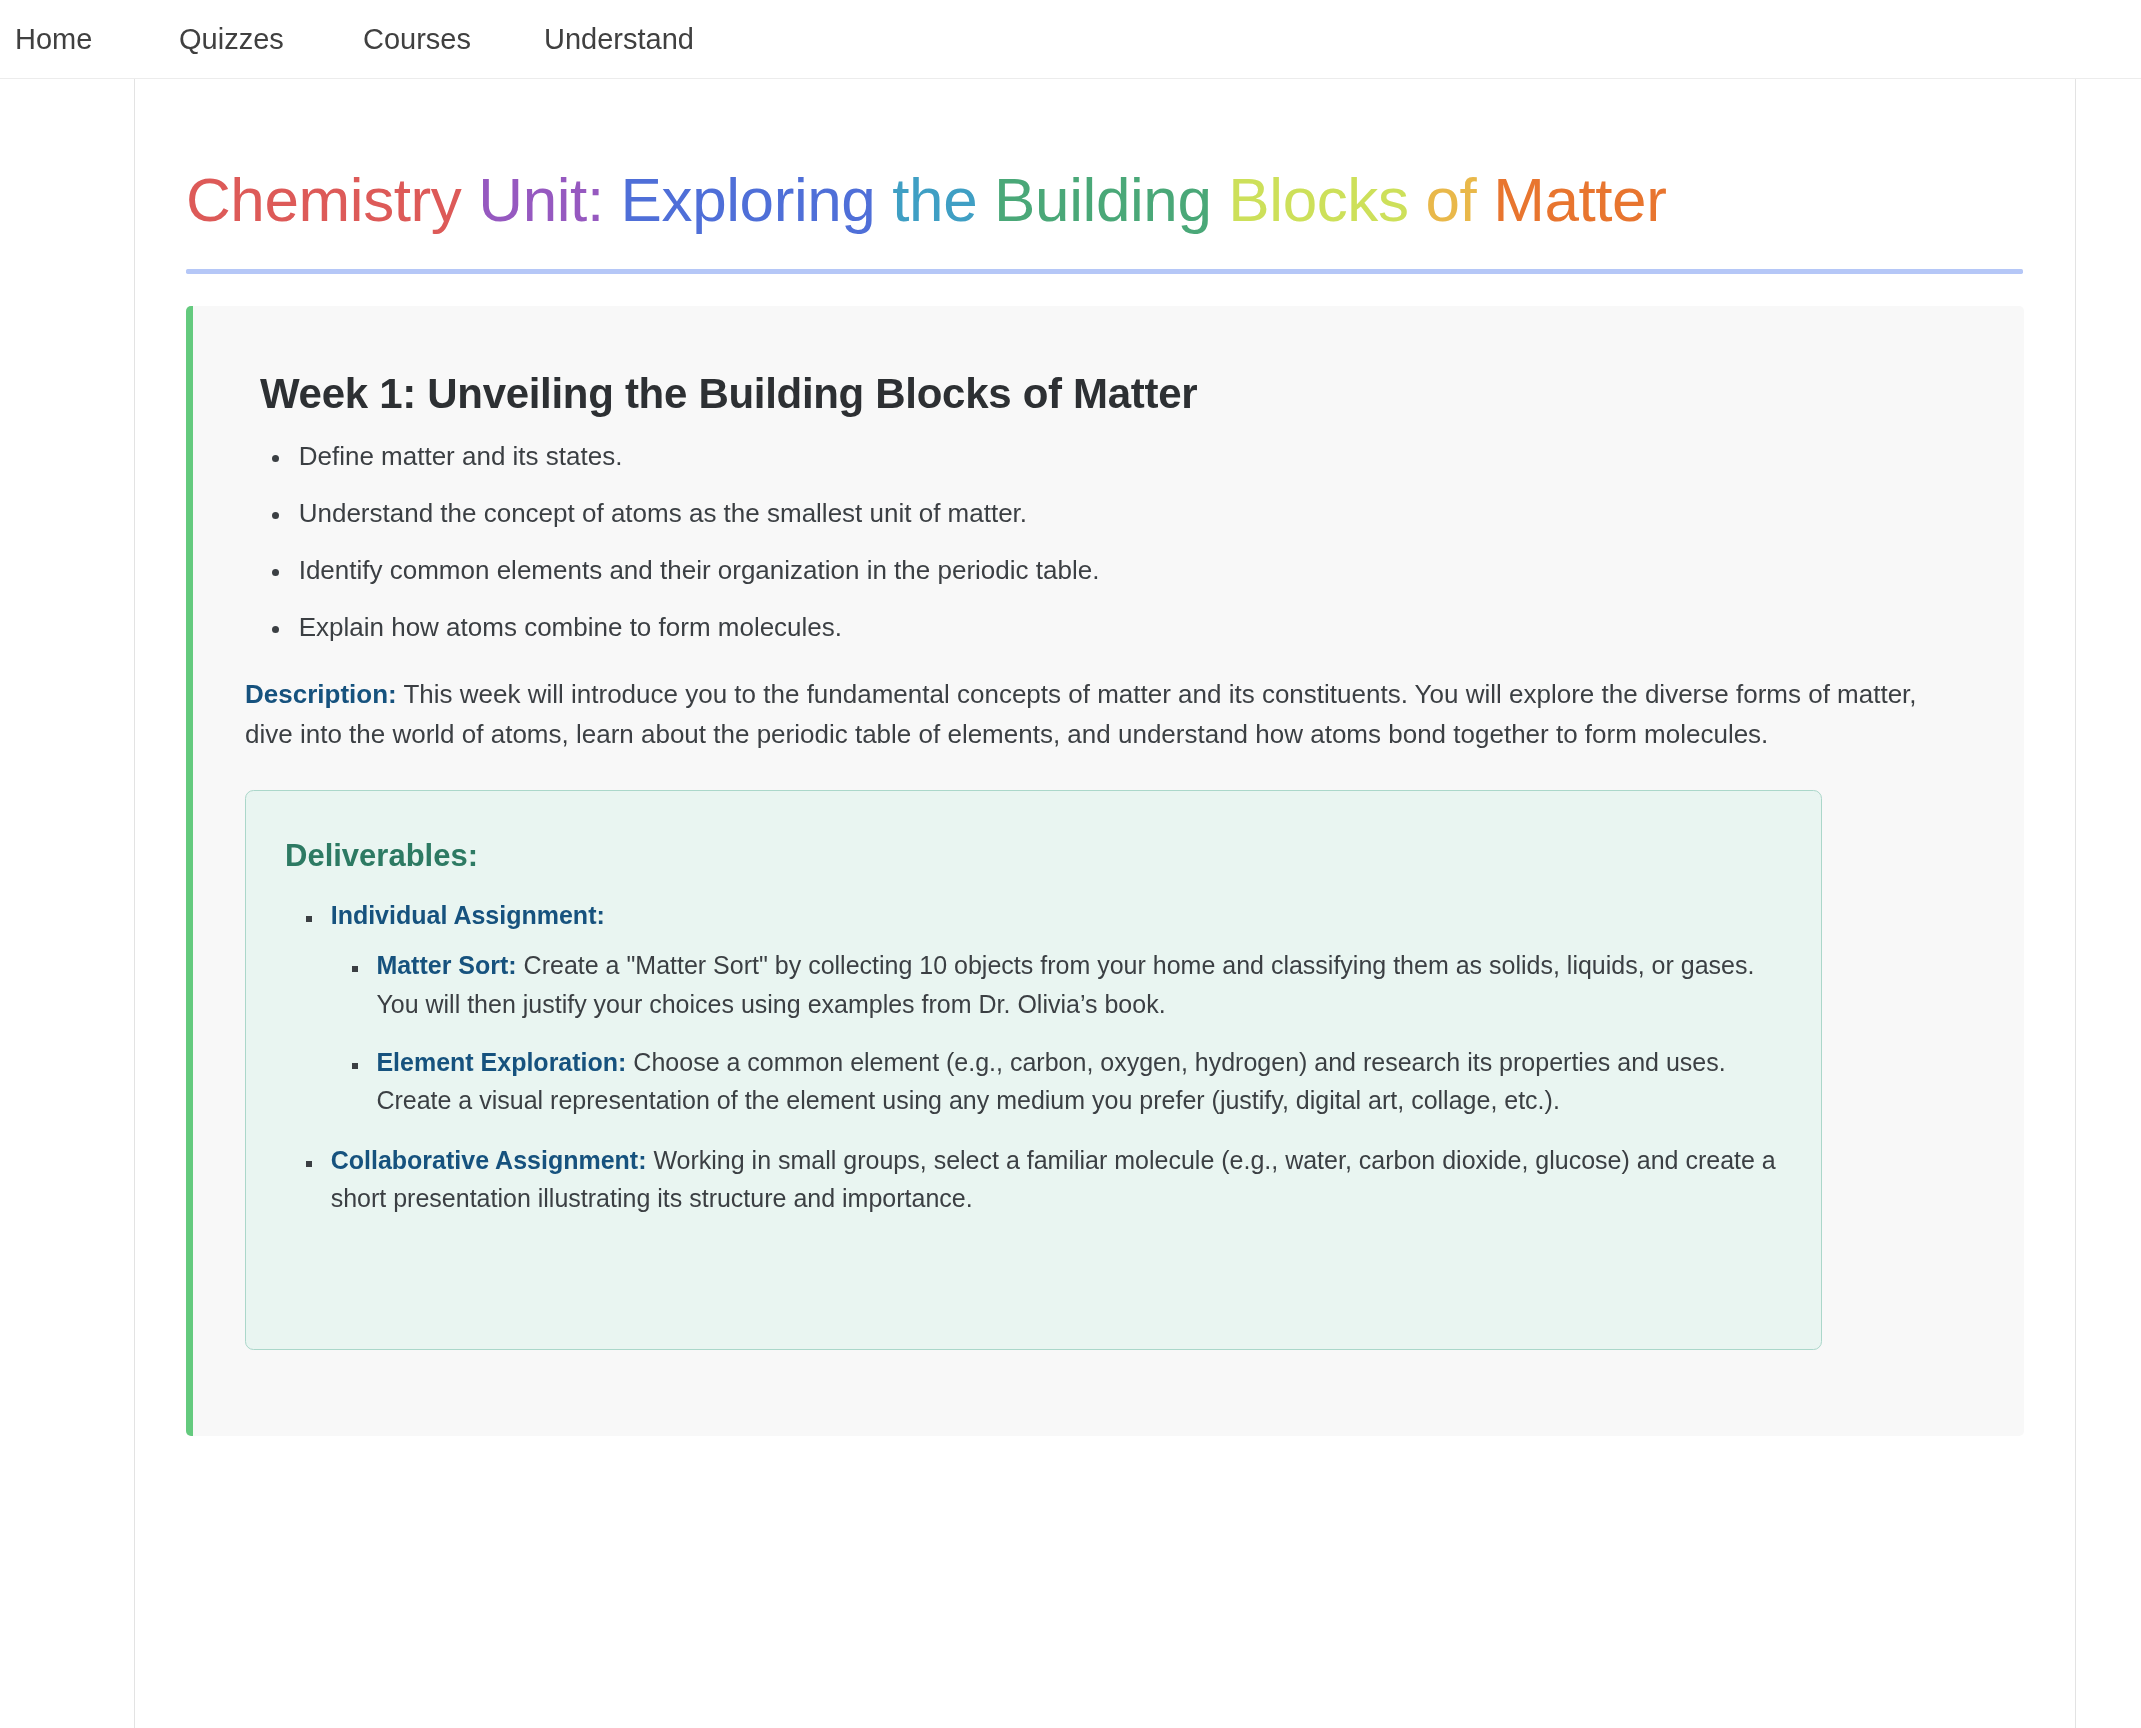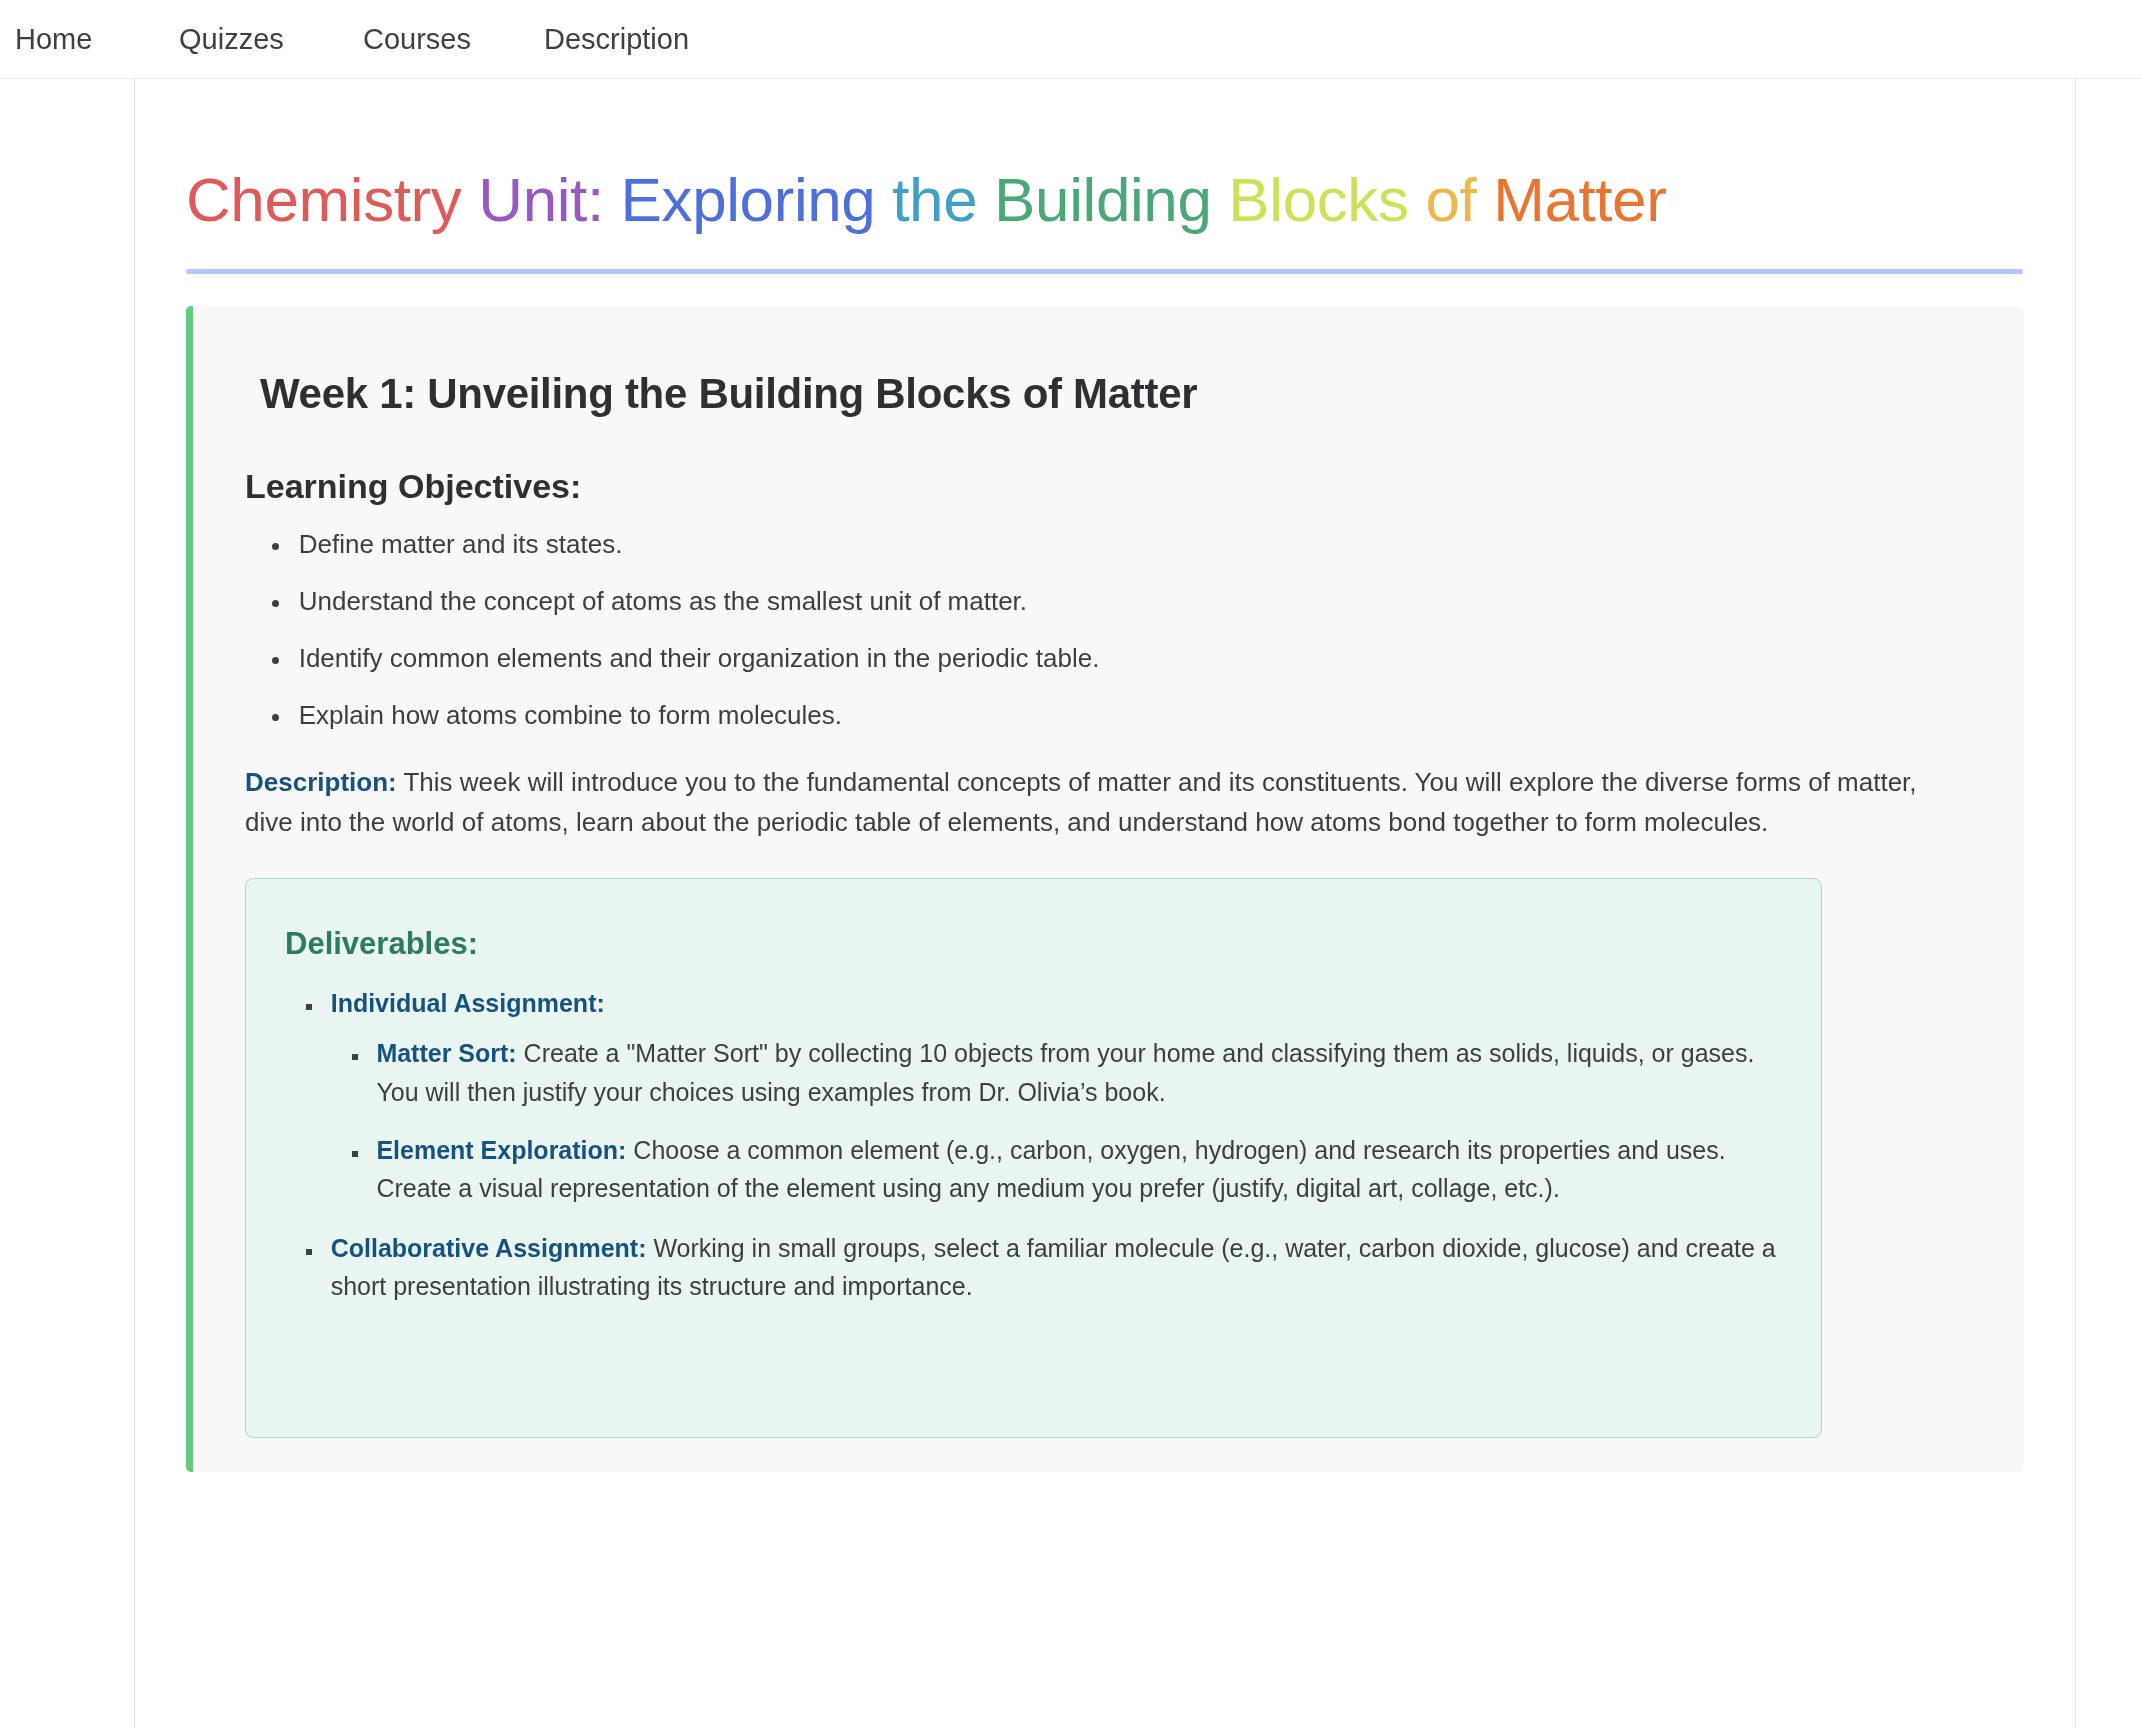--- a/index.html
+++ b/index.html
@@ -169,37 +169,36 @@
   .k { color: #16527e; font-weight: bold; }
   .plain { color: #3b3f43; font-weight: normal; }
 </style>
 </head>
 <body>
 
 <div class="nav">
   <div class="nav-item">Home</div>
   <div class="nav-item">Quizzes</div>
   <div class="nav-item">Courses</div>
-  <div class="nav-item">Description</div>
+  <div class="nav-item">Understand</div>
 </div>
 
 <div class="frame">
   <div class="rail-left"></div>
 
   <div class="content">
 
     <h1 class="page-title" id="page-title"><span class="seg" style="color: rgb(221, 90, 88);">Chemistry</span><span class="seg" style="color: rgb(224, 124, 150);"> </span><span class="seg" style="color: rgb(150, 89, 192);">Unit:</span><span class="seg" style="color: rgb(122, 107, 208);"> </span><span class="seg" style="color: rgb(79, 111, 216);">Exploring</span><span class="seg" style="color: rgb(74, 143, 208);"> </span><span class="seg" style="color: rgb(63, 159, 196);">the</span><span class="seg" style="color: rgb(69, 169, 159);"> </span><span class="seg" style="color: rgb(74, 168, 120);">Building</span><span class="seg" style="color: rgb(127, 188, 92);"> </span><span class="seg" style="color: rgb(205, 224, 90);">Blocks</span><span class="seg" style="color: rgb(234, 209, 76);"> </span><span class="seg" style="color: rgb(233, 184, 74);">of</span><span class="seg" style="color: rgb(232, 154, 69);"> </span><span class="seg" style="color: rgb(232, 117, 47);">Matter</span></h1>
 
     <hr class="title-rule" style="background: rgb(181, 199, 247);">
 
     <div class="week-card" style="border-left-color: rgb(100, 202, 126);">
 
       <h2 class="week-title">Week 1: Unveiling the Building Blocks of Matter</h2>
 
-      <h3 class="objectives-title">Learning Objectives:</h3>
 
       <ul class="objectives">
         <li>Define matter and its states.</li>
         <li>Understand the concept of atoms as the smallest unit of matter.</li>
         <li>Identify common elements and their organization in the periodic table.</li>
         <li>Explain how atoms combine to form molecules.</li>
       </ul>
 
       <p class="description"><span class="lbl-desc">Description:</span><span class="plain"> This week will introduce you to the fundamental concepts of matter and its constituents. You will explore the diverse forms of matter, dive into the world of atoms, learn about the periodic table of elements, and understand how atoms bond together to form molecules.</span></p>
 

